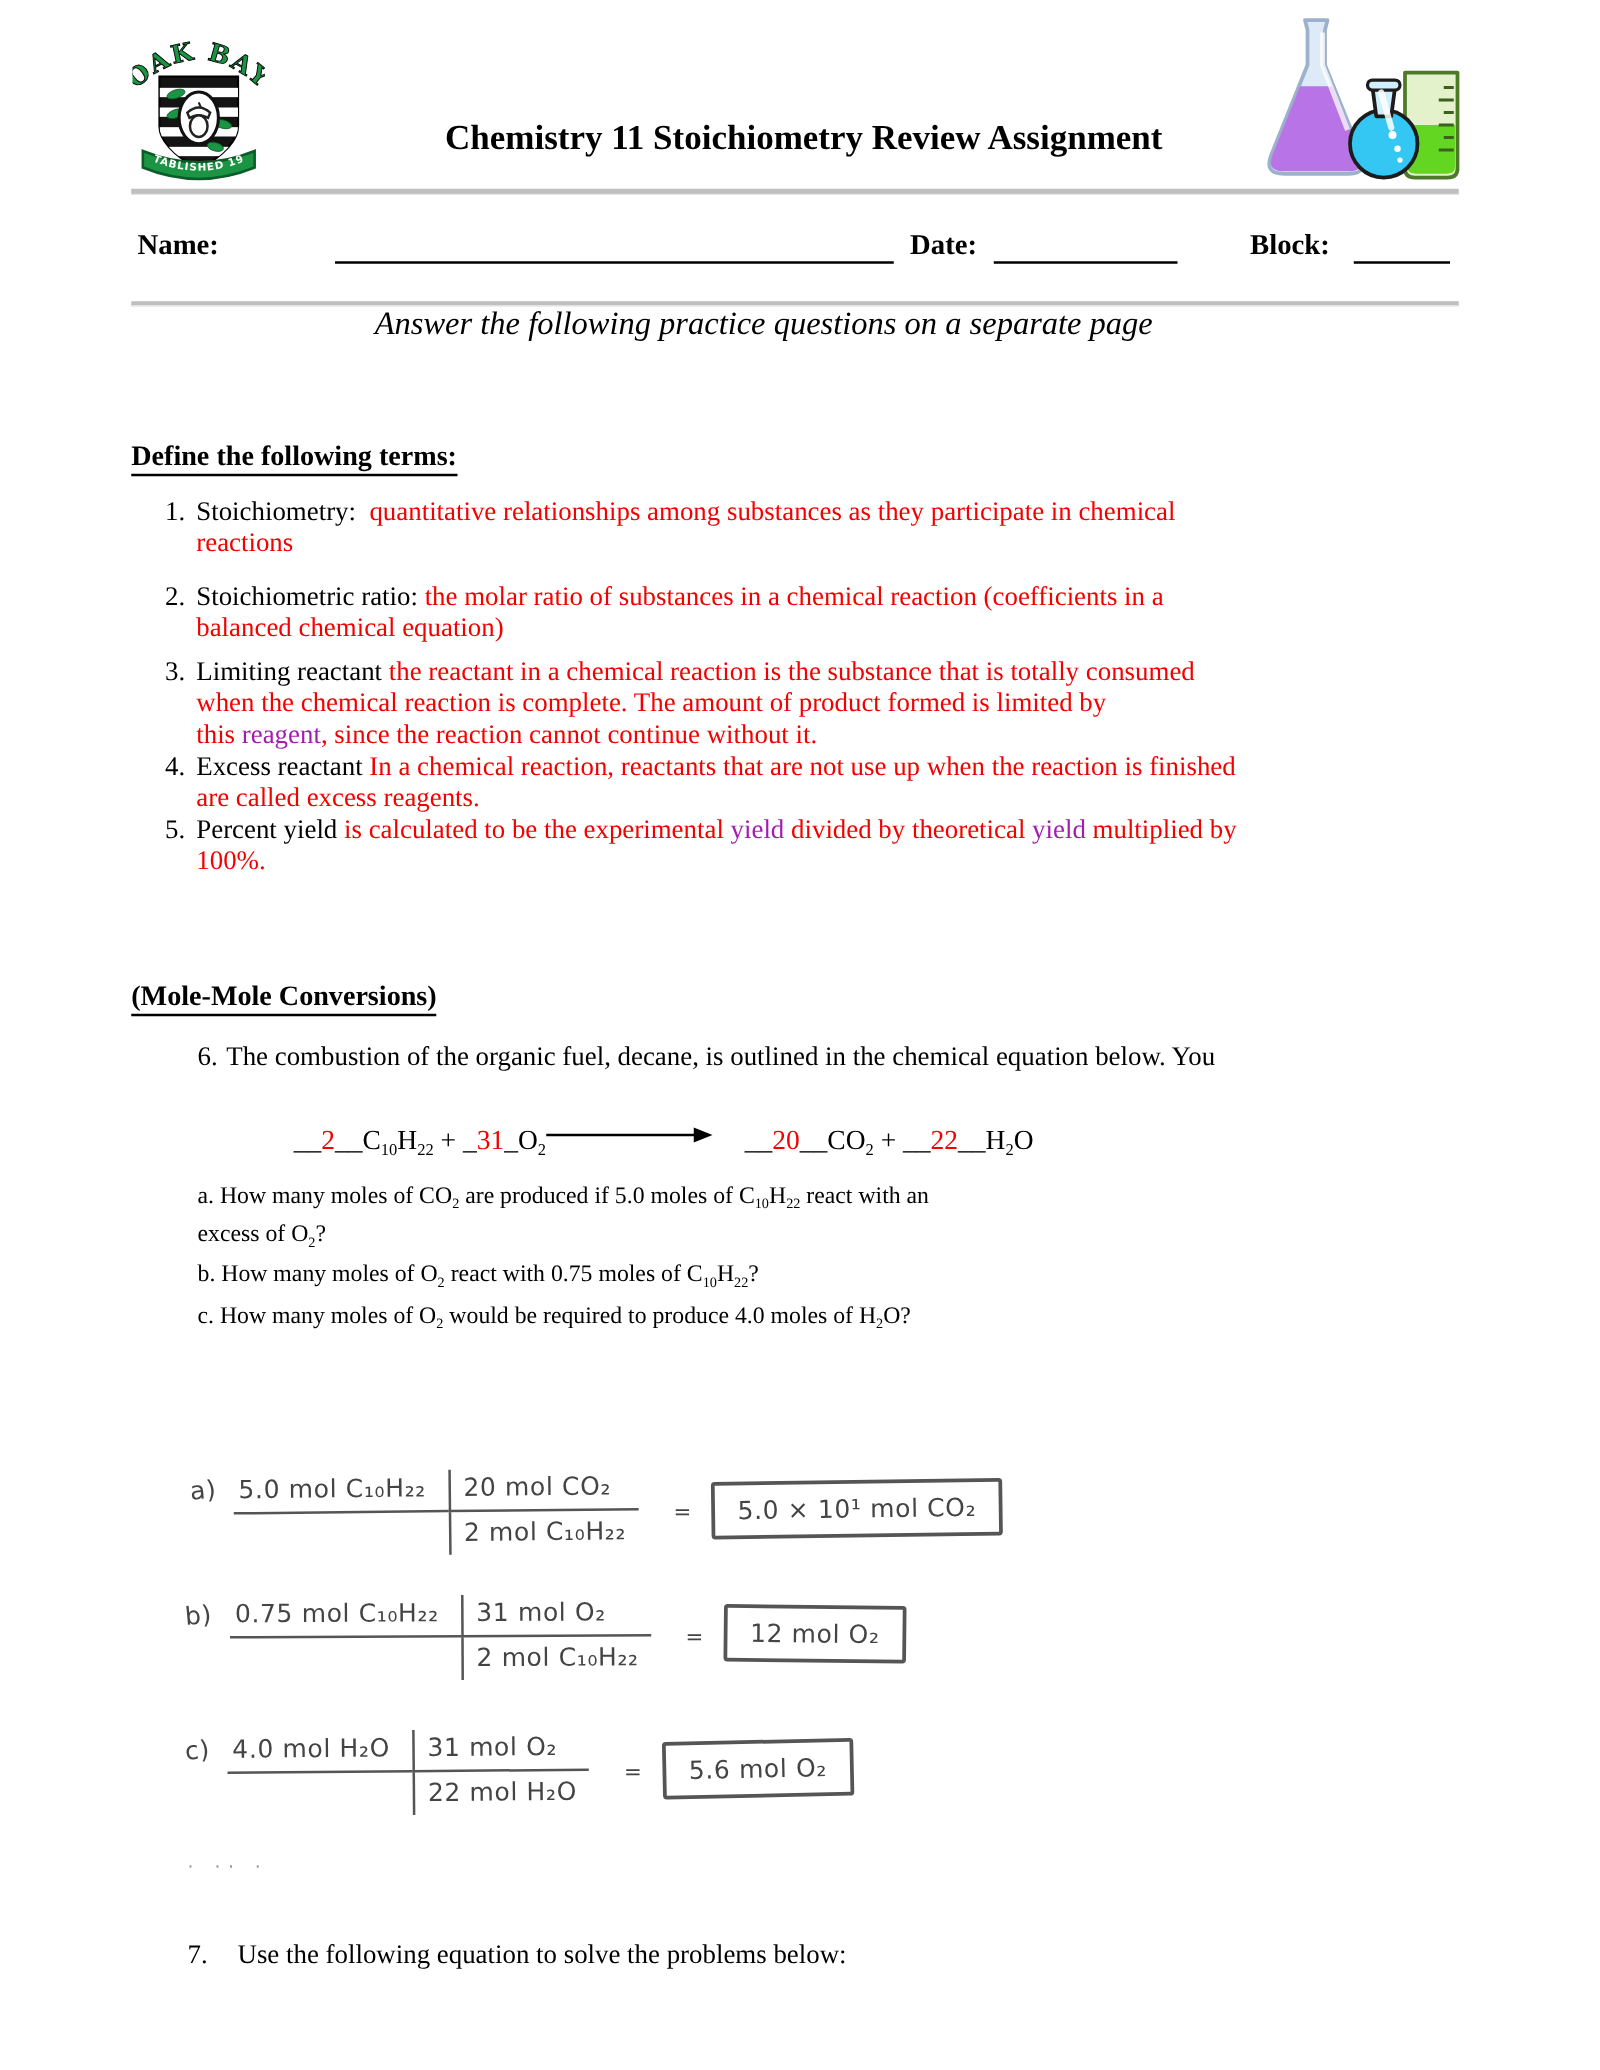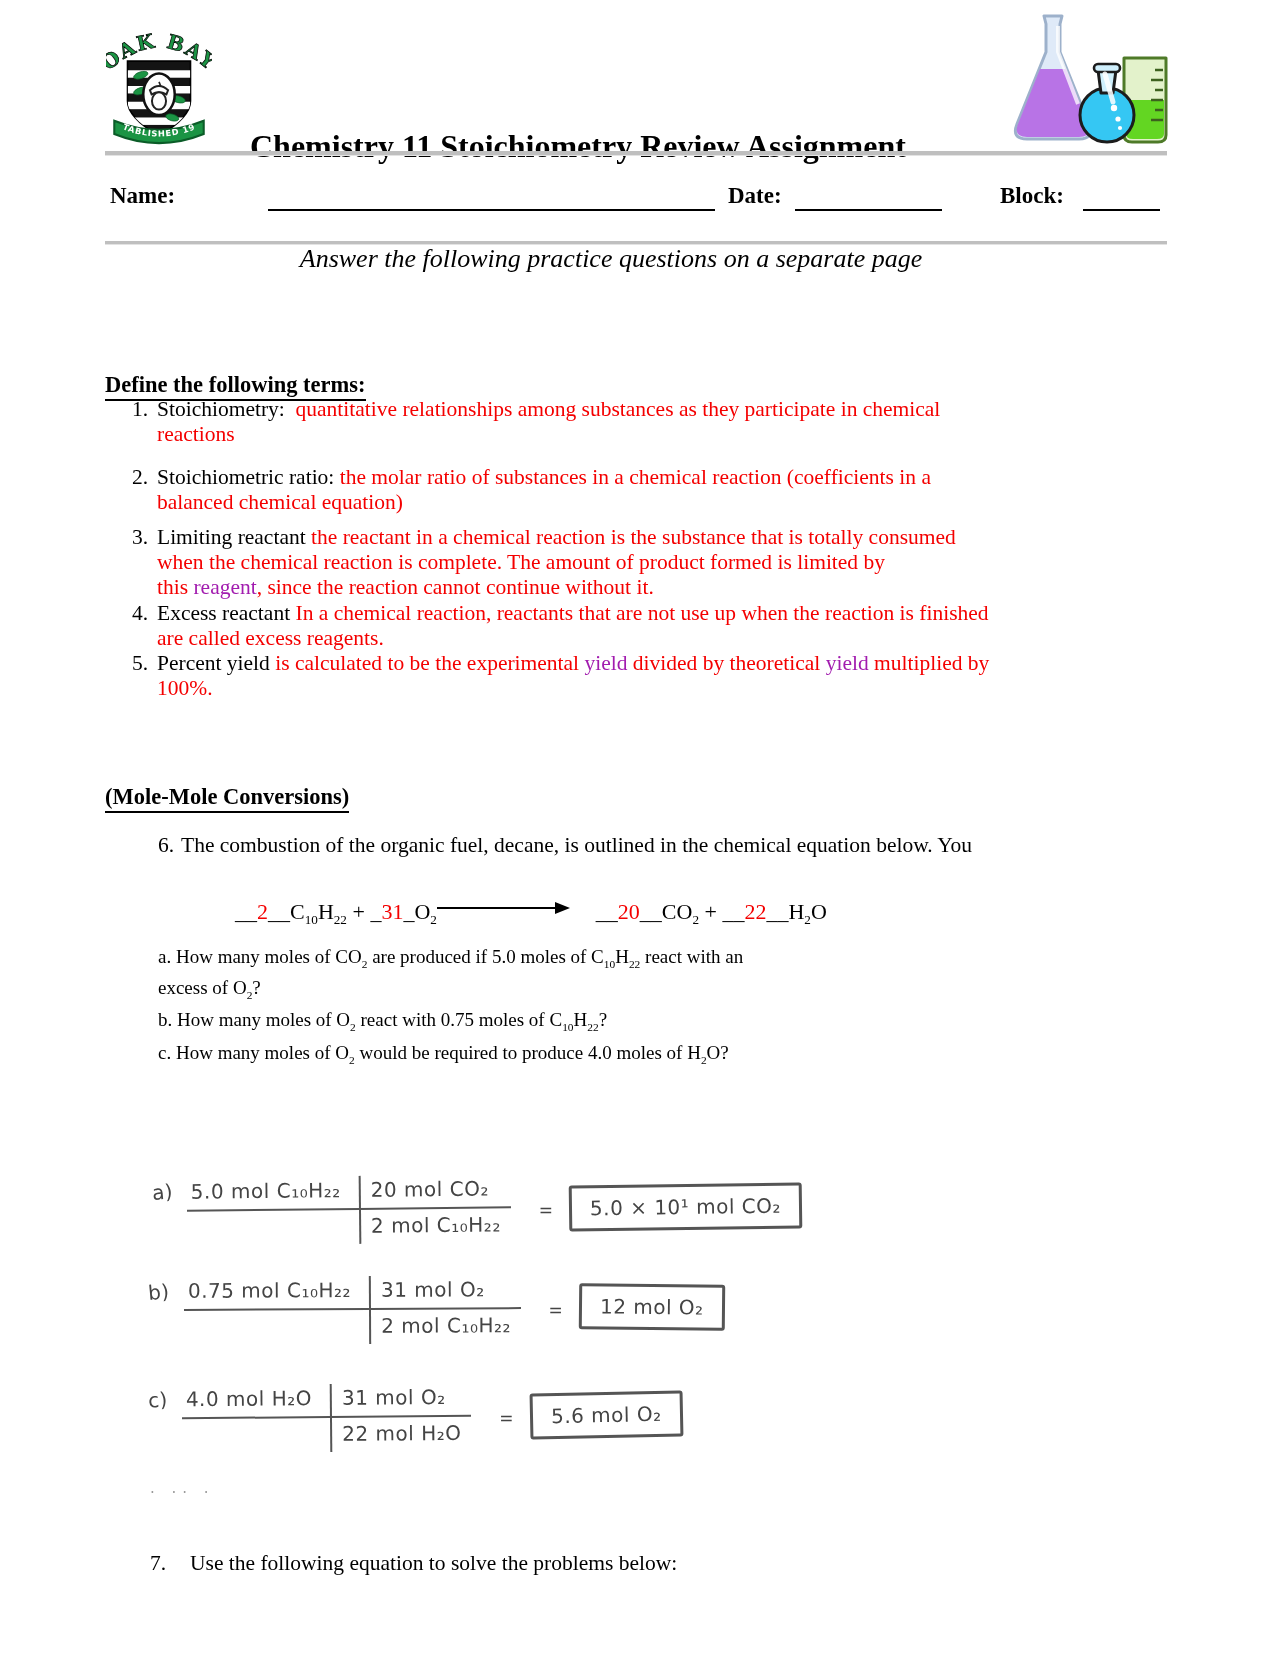--- a/index.html
+++ b/index.html
@@ -5,21 +5,21 @@
   html,body { margin:0; padding:0; }
   body {
     width:1280px; height:1656px; background:#ffffff; position:relative;
     font-family:"Liberation Serif","DejaVu Serif",serif; color:#000;
     overflow:hidden;
   }
 
   
   #page-title {
     position:absolute; left:250px; top:93px; width:786px;
-    text-align:left; font-size:32px; font-weight:bold; line-height:36px;margin-top:35px;
+    text-align:center; font-size:28px; font-weight:bold; line-height:36px;
   }
   #logo { position:absolute; left:106px; top:24px; }
   #flasks { position:absolute; left:1002px; top:12px; }
 
   .rule { position:absolute; left:105px; width:1062px; background:#bfbfbf; border-bottom:1px solid #e3e3e3; }
   #rule1 { top:151px; height:4px; }
   #rule2 { top:241px; height:3px; }
 
   .field-label { position:absolute; font-size:23px; font-weight:bold; }
   .field-line  { position:absolute; border-bottom:2px solid #000; height:2px; }
@@ -156,21 +156,21 @@
 <div class="field-line" style="left:268px; top:207px; width:447px;"></div>
 <div class="field-label" style="left:728px; top:183px;">Date:</div>
 <div class="field-line" style="left:795px; top:207px; width:147px;"></div>
 <div class="field-label" style="left:1000px; top:183px;">Block:</div>
 <div class="field-line" style="left:1083px; top:207px; width:77px;"></div>
 
 <div id="rule2" class="rule"></div>
 
 <div id="instruction">Answer the following practice questions on a separate page</div>
 
-<div class="sec-head" style="left:105px; top:372px;">
+<div class="sec-head" style="left:105px; top:352px;">
   <span>Define the following terms:</span>
 </div>
 
 <div class="ditem" style="top:397px;">
   <span class="qnum">1.</span><span>Stoichiometry:&nbsp; </span><span class="red">quantitative relationships among substances as they participate in chemical</span><br>
   <span class="red">reactions</span>
 </div>
 
 <div class="ditem" style="top:465px;">
   <span class="qnum">2.</span><span>Stoichiometric ratio: </span><span class="red">the molar ratio of substances in a chemical reaction (coefficients in a</span><br>

